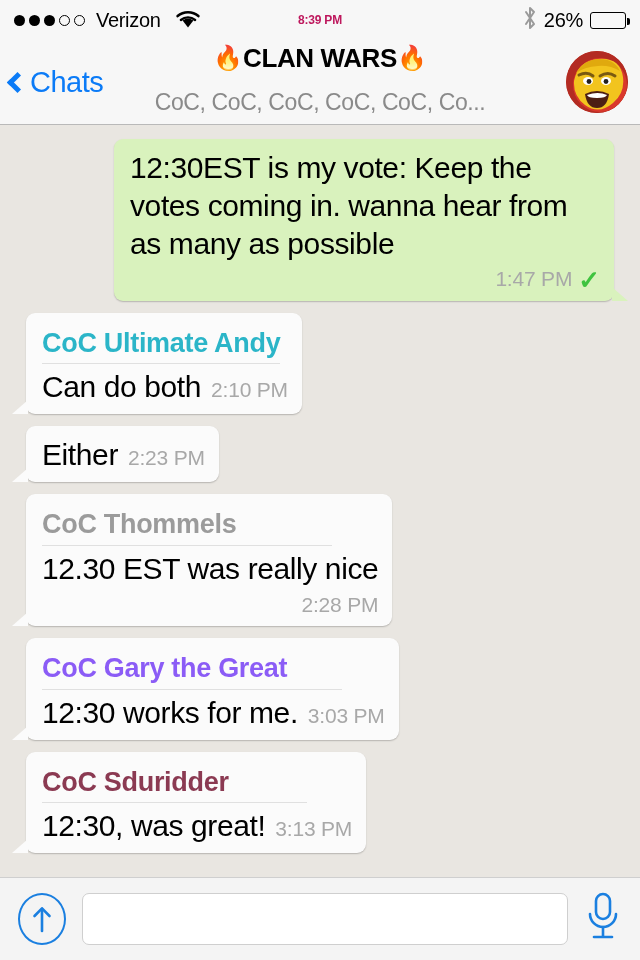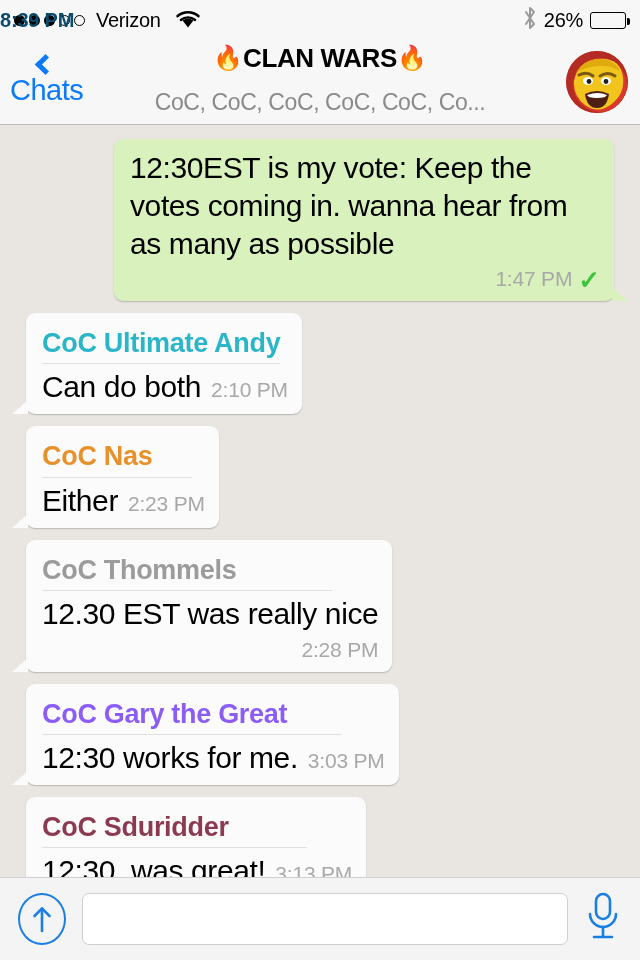--- a/index.html
+++ b/index.html
@@ -20,22 +20,22 @@
     padding:0 14px;
     position:relative;
   }
   .sb-left { display:flex; align-items:center; gap:11px; }
   .dots { display:flex; align-items:center; gap:4px; }
   .dot { width:11px; height:11px; border-radius:50%; background:#000; }
   .dot.empty { background:transparent; border:1.6px solid #000; width:11px; height:11px; }
   .carrier { font-size:20px; color:#000; letter-spacing:-0.3px; }
   .wifi { margin-left:3px; }
   .sb-time {
-    position:absolute; left:0; right:0; 
-    font-size:20px; font-weight:bold; color:#0c4a6e; letter-spacing:-0.2px;
+    position:absolute; left:0; right:0; text-align:center;
+    font-size:12px; font-weight:bold; color:#be185d; letter-spacing:-0.2px;
     pointer-events:none;
   }
   .sb-right {
     margin-left:auto; display:flex; align-items:center; gap:7px;
     position:relative; z-index:2;
   }
   .batt-pct { font-size:20px; color:#000; letter-spacing:-0.3px;text-align:right; }
   .batt {
     width:36px; height:17px; border:1.7px solid #000; border-radius:3px;
     position:relative; padding:2px;
@@ -51,21 +51,21 @@
     height:85px;
     background:#f7f7f7;
     border-bottom:1px solid #b9b9b9;
     display:flex;
     align-items:center;
     padding:0 12px 0 10px;
     position:relative;
   }
   .back-btn {
     display:flex; align-items:center; gap:2px;
-    color:#0b7bf7; cursor:pointer; z-index:3;flex-direction:column;
+    color:#0b7bf7; cursor:pointer; z-index:3;
   }
   .chev {
     width:15px; height:15px;
     border-left:5px solid #0b7bf7; border-bottom:5px solid #0b7bf7;
     transform:rotate(45deg); margin-right:3px;
   }
   .back-label { font-size:29px; color:#0b7bf7; letter-spacing:-0.5px; }
   .nav-center {
     position:absolute; left:0; right:0; top:4px;
     display:flex; flex-direction:column; align-items:center;
@@ -256,21 +256,20 @@
       <div class="sender" style="color:#2bb5c8">CoC Ultimate Andy</div>
       <div class="msgline">
         <span class="msg-text">Can do both</span>
         <span class="meta inline-meta">2:10 PM</span>
       </div>
     </div>
   </div>
 
   <div class="row in">
     <div class="bubble in">
-      <div class="sender" style="color:#e8902a;min-width:150px">CoC Nas</div>
       <div class="msgline">
         <span class="msg-text">Either</span>
         <span class="meta inline-meta">2:23 PM</span>
       </div>
     </div>
   </div>
 
   <div class="row in">
     <div class="bubble in">
       <div class="sender" style="color:#9b9b9b;min-width:290px">CoC Thommels</div>

